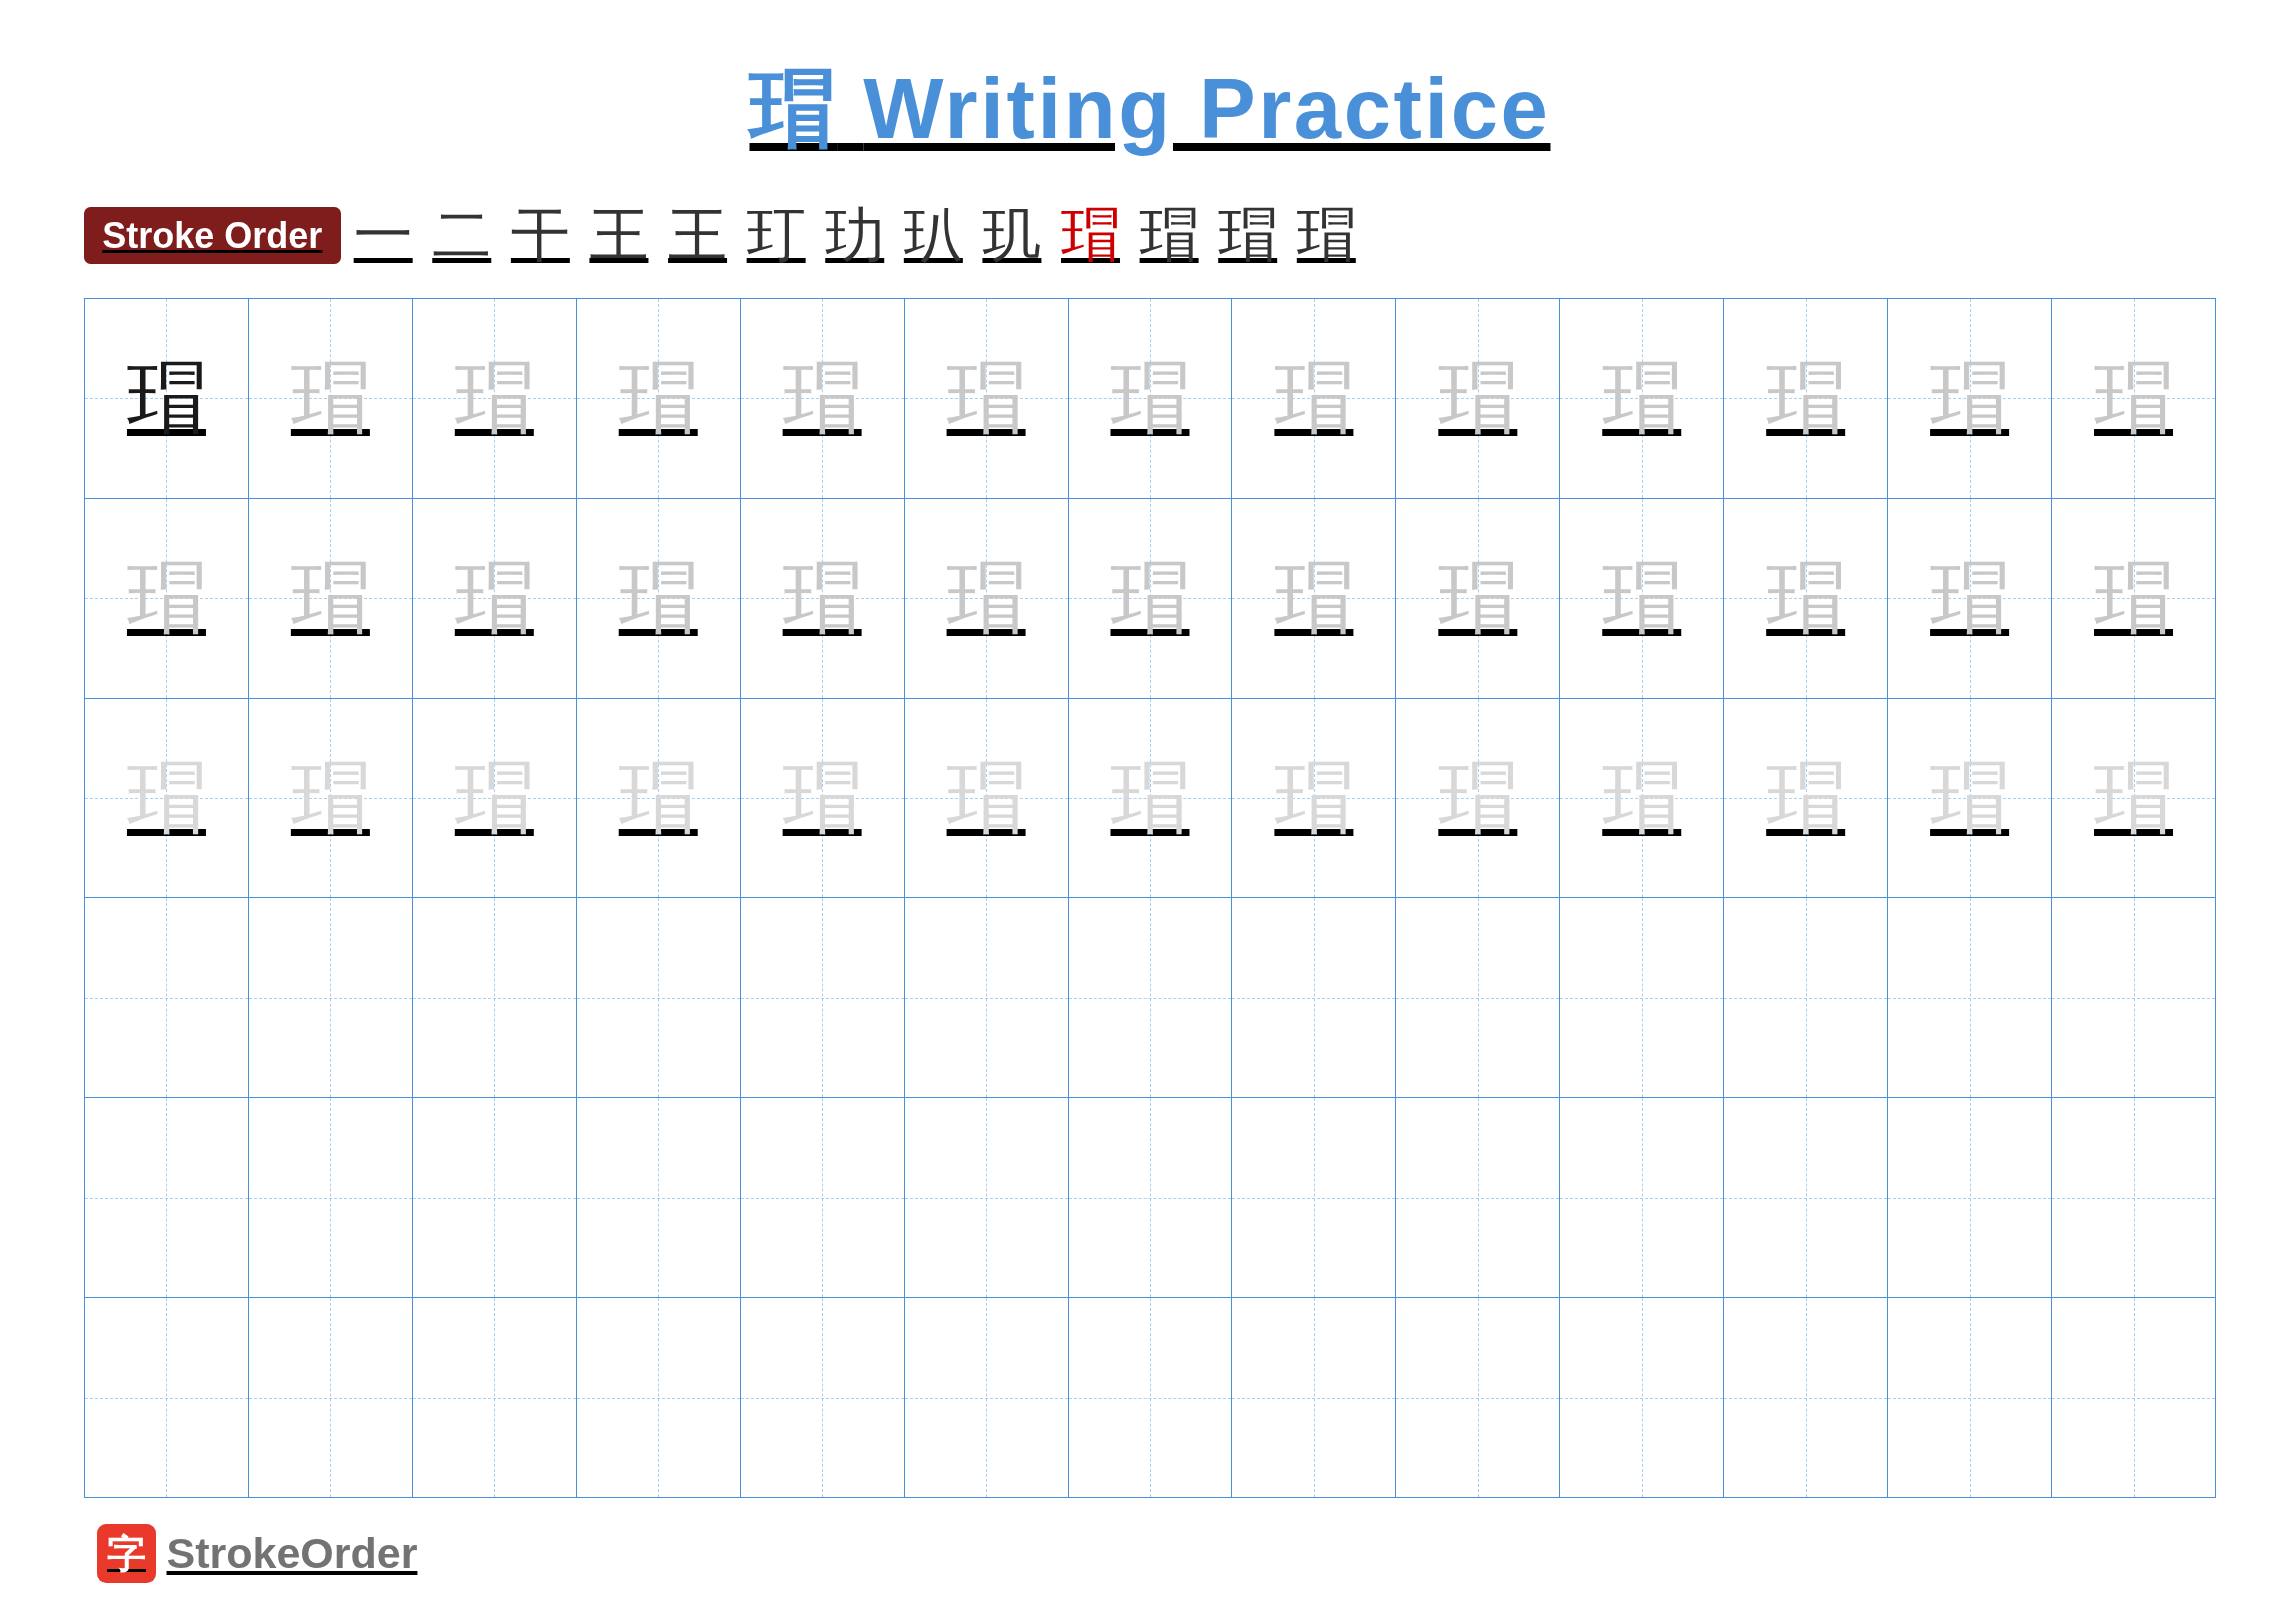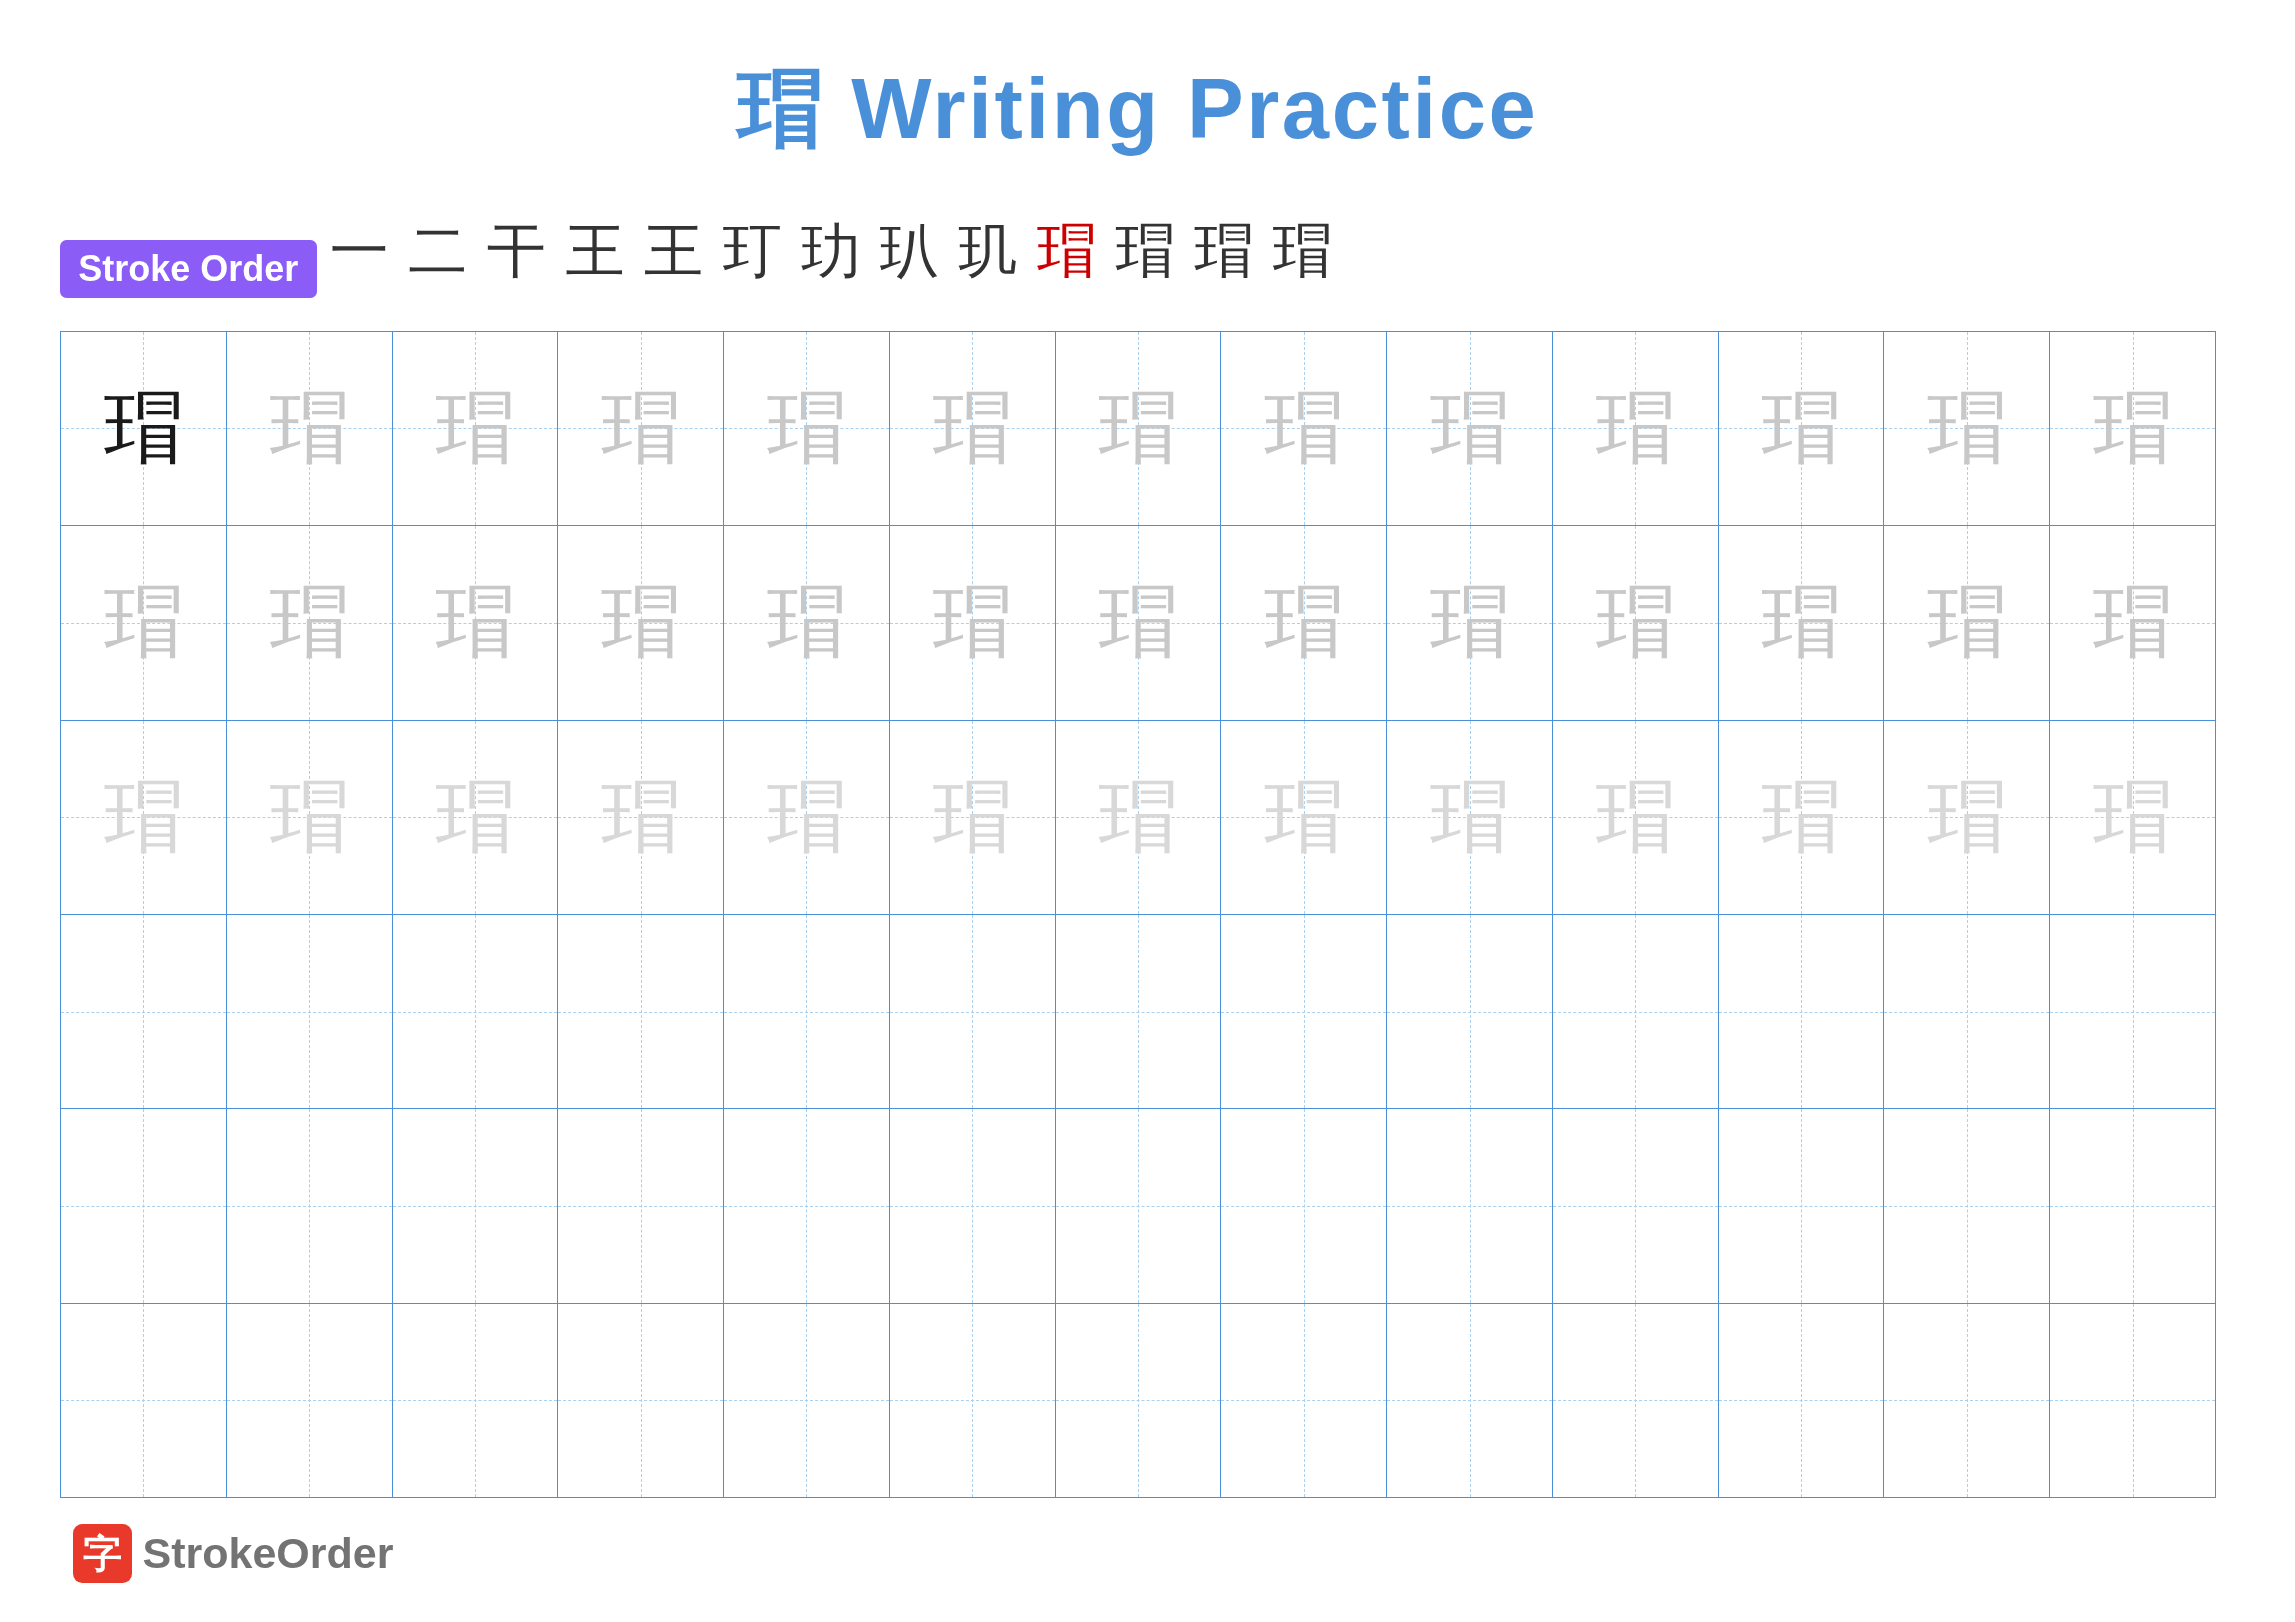--- a/index.html
+++ b/index.html
@@ -12,51 +12,51 @@
       overflow: hidden;
     }
 
     .page {
       width: 2295px;
       height: 1622px;
       background: #ffffff;
       display: flex;
       flex-direction: column;
       align-items: center;
-      padding: 52px 79px 39px 60px;
+      padding: 52px 79px 39px 84px;
+      text-decoration: underline;
     }
 
     .title {
       font-size: 85px;
       color: #4a90d9;
       font-weight: bold;
       font-family: Arial, sans-serif;
       margin-bottom: 39px;
       letter-spacing: 2.6px;
     }
 
     .stroke-order-row {
       display: flex;
       align-items: center;
       width: 100%;
       margin-bottom: 33px;
       gap: 13px;
     }
 
     .stroke-order-badge {
-      background: #8b5cf6;
+      background: #7f1d1d;
       color: white;
       font-size: 36px;
       font-family: Arial, sans-serif;
       font-weight: bold;
       padding: 7.9px 18.3px;
       border-radius: 6.5px;
       white-space: nowrap;
       flex-shrink: 0;
-      margin-top: 34px;
     }
 
     .stroke-sequence {
       display: flex;
       align-items: center;
       gap: 19.6px;
       flex-wrap: nowrap;
     }
 
     .stroke-char {

